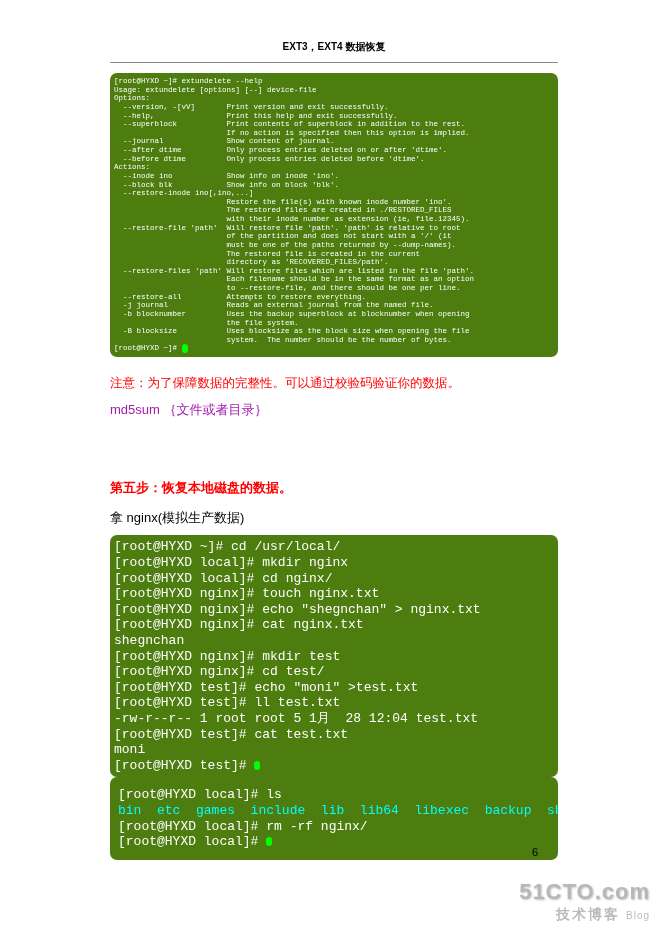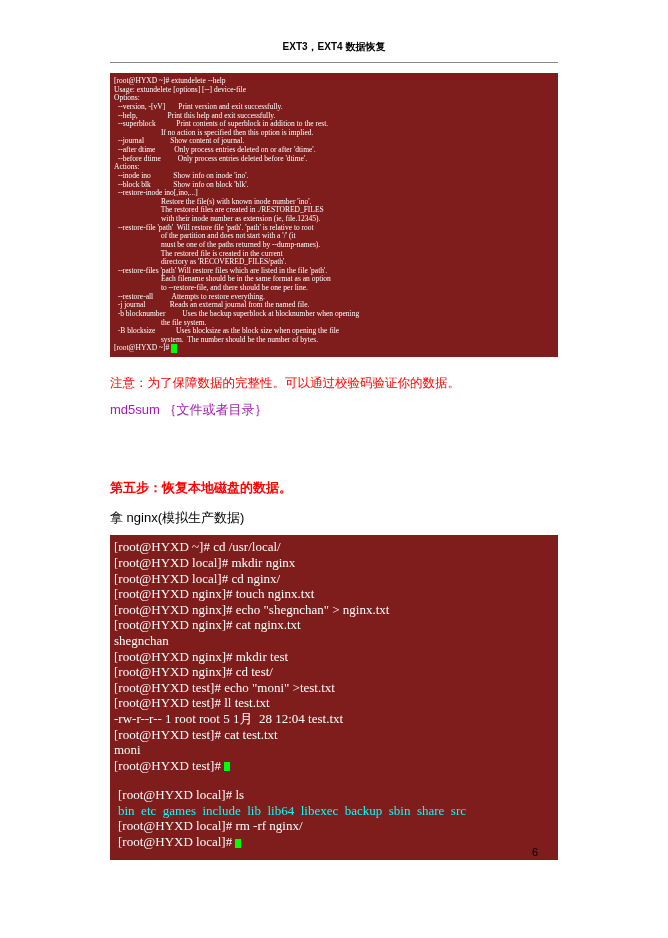--- a/index.html
+++ b/index.html
@@ -1,15 +1,15 @@
 <!DOCTYPE html>
 <html><head>
   <meta charset="utf-8">
   <style>
-    * { margin: 0; padding: 0; box-sizing: border-box; }
+    * { margin: 0; padding: 0; box-sizing: border-box; border-radius: 7px; }
     body {
       width: 668px;
       height: 938px;
       background: #ffffff;
       font-family: "Microsoft YaHei", "SimSun", Arial, sans-serif;
       position: relative;
       overflow: hidden;
     }
     .page {
       width: 100%;
@@ -26,23 +26,23 @@
       font-weight: bold;
     }
     .header-line {
       border-bottom: 1px solid #888;
       margin: 0 110px 10px 110px;
     }
     .content {
       padding: 0 110px;
     }
     .terminal {
-      background: #7f1d1d;
+      background: #4d7c0f;
       color: #ffffff;
-      font-family: Liberation Serif, serif;
+      font-family: Liberation Mono, monospace;
       font-size: 7.5px;
       line-height: 1.15;
       padding: 4px 4px;
       white-space: pre;
       overflow: hidden;
     }
     .terminal-small {
       font-size: 13px;
       line-height: 1.2;
     }
@@ -193,13 +193,19 @@
 <span class="cyan">bin  etc  games  include  lib  lib64  libexec  backup  sbin  share  src</span>
 <span>[root@HYXD local]# rm -rf nginx/
 [root@HYXD local]# </span><span class="cursor"></span></div>
 
   </div>
 
   <div class="page-number">
     <span>6</span>
   </div>
 
+  <div class="watermark">
+    <div class="wm-top">51CTO.com</div>
+    <div>
+      <span class="wm-bottom">技术博客</span><span class="wm-blog">Blog</span>
+    </div>
+  </div>
 </div>
 
 </body></html>

